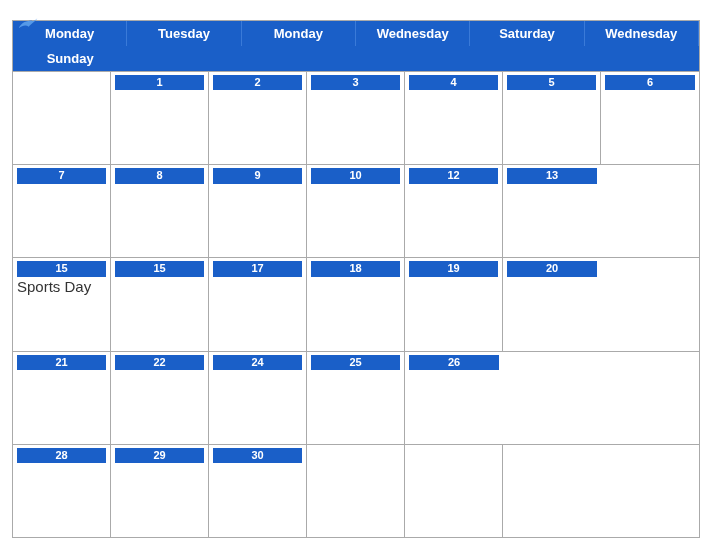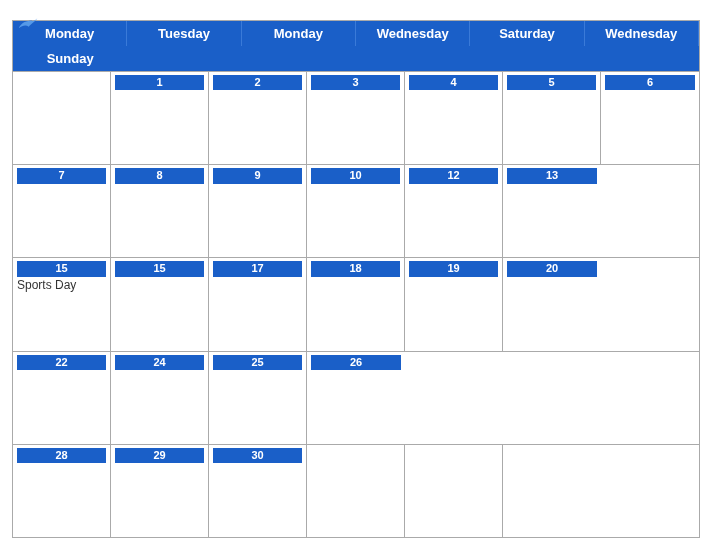--- a/index.html
+++ b/index.html
@@ -121,21 +121,21 @@
     }
 
     .day-number {
       font-size: 11px;
       font-weight: bold;
       color: #1a3a6b;
       line-height: 1.3;
     }
 
     .day-event {
-      font-size: 12px;
+      font-size: 15px;
       color: #333;
       margin-top: 1px;
       line-height: 1.2;
     }
 
     
     .week-row .day-cell .day-number {
       background-color: #1a5fc8;
       color: white;
       display: inline-block;
@@ -233,20 +233,23 @@
         </div>
         <div class="day-cell">
           <span class="day-number">19</span>
         </div>
         <div class="day-cell">
           <span class="day-number">20</span>
         </div>
       </div>
       <div class="week-row">
         <div class="day-cell">
+          <span class="day-number">21</span>
+        </div>
+        <div class="day-cell">
           <span class="day-number">22</span>
         </div>
         <div class="day-cell">
           <span class="day-number">24</span>
         </div>
         <div class="day-cell">
           <span class="day-number">25</span>
         </div>
         <div class="day-cell">
           <span class="day-number">26</span>

